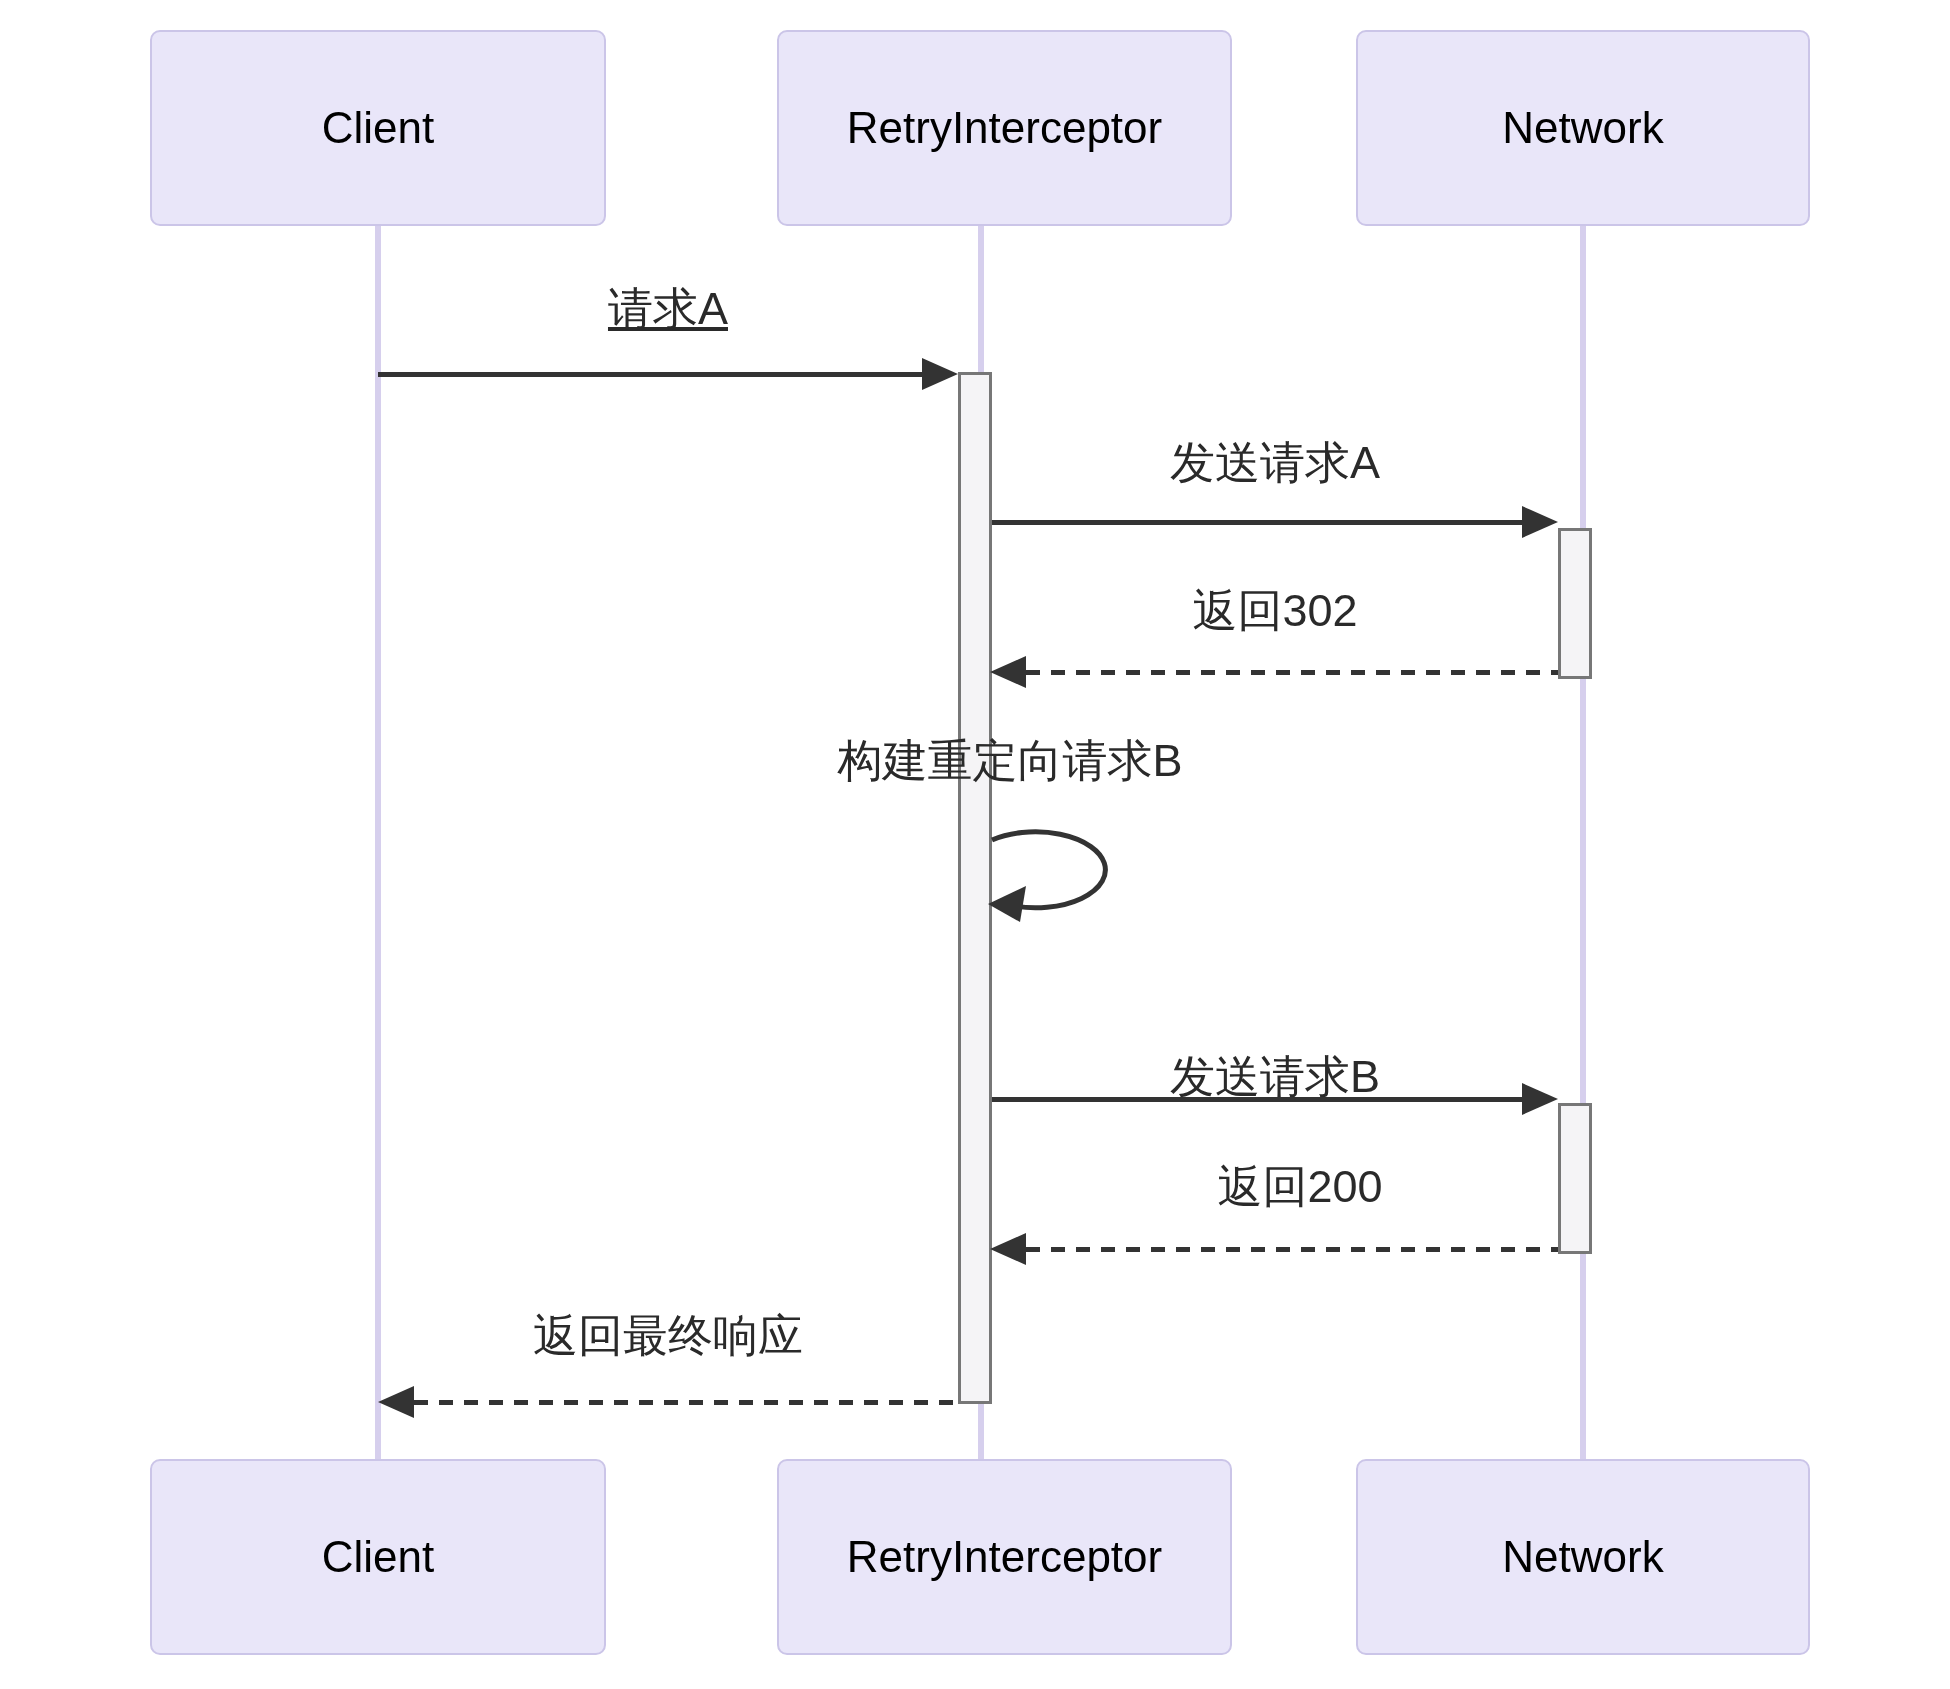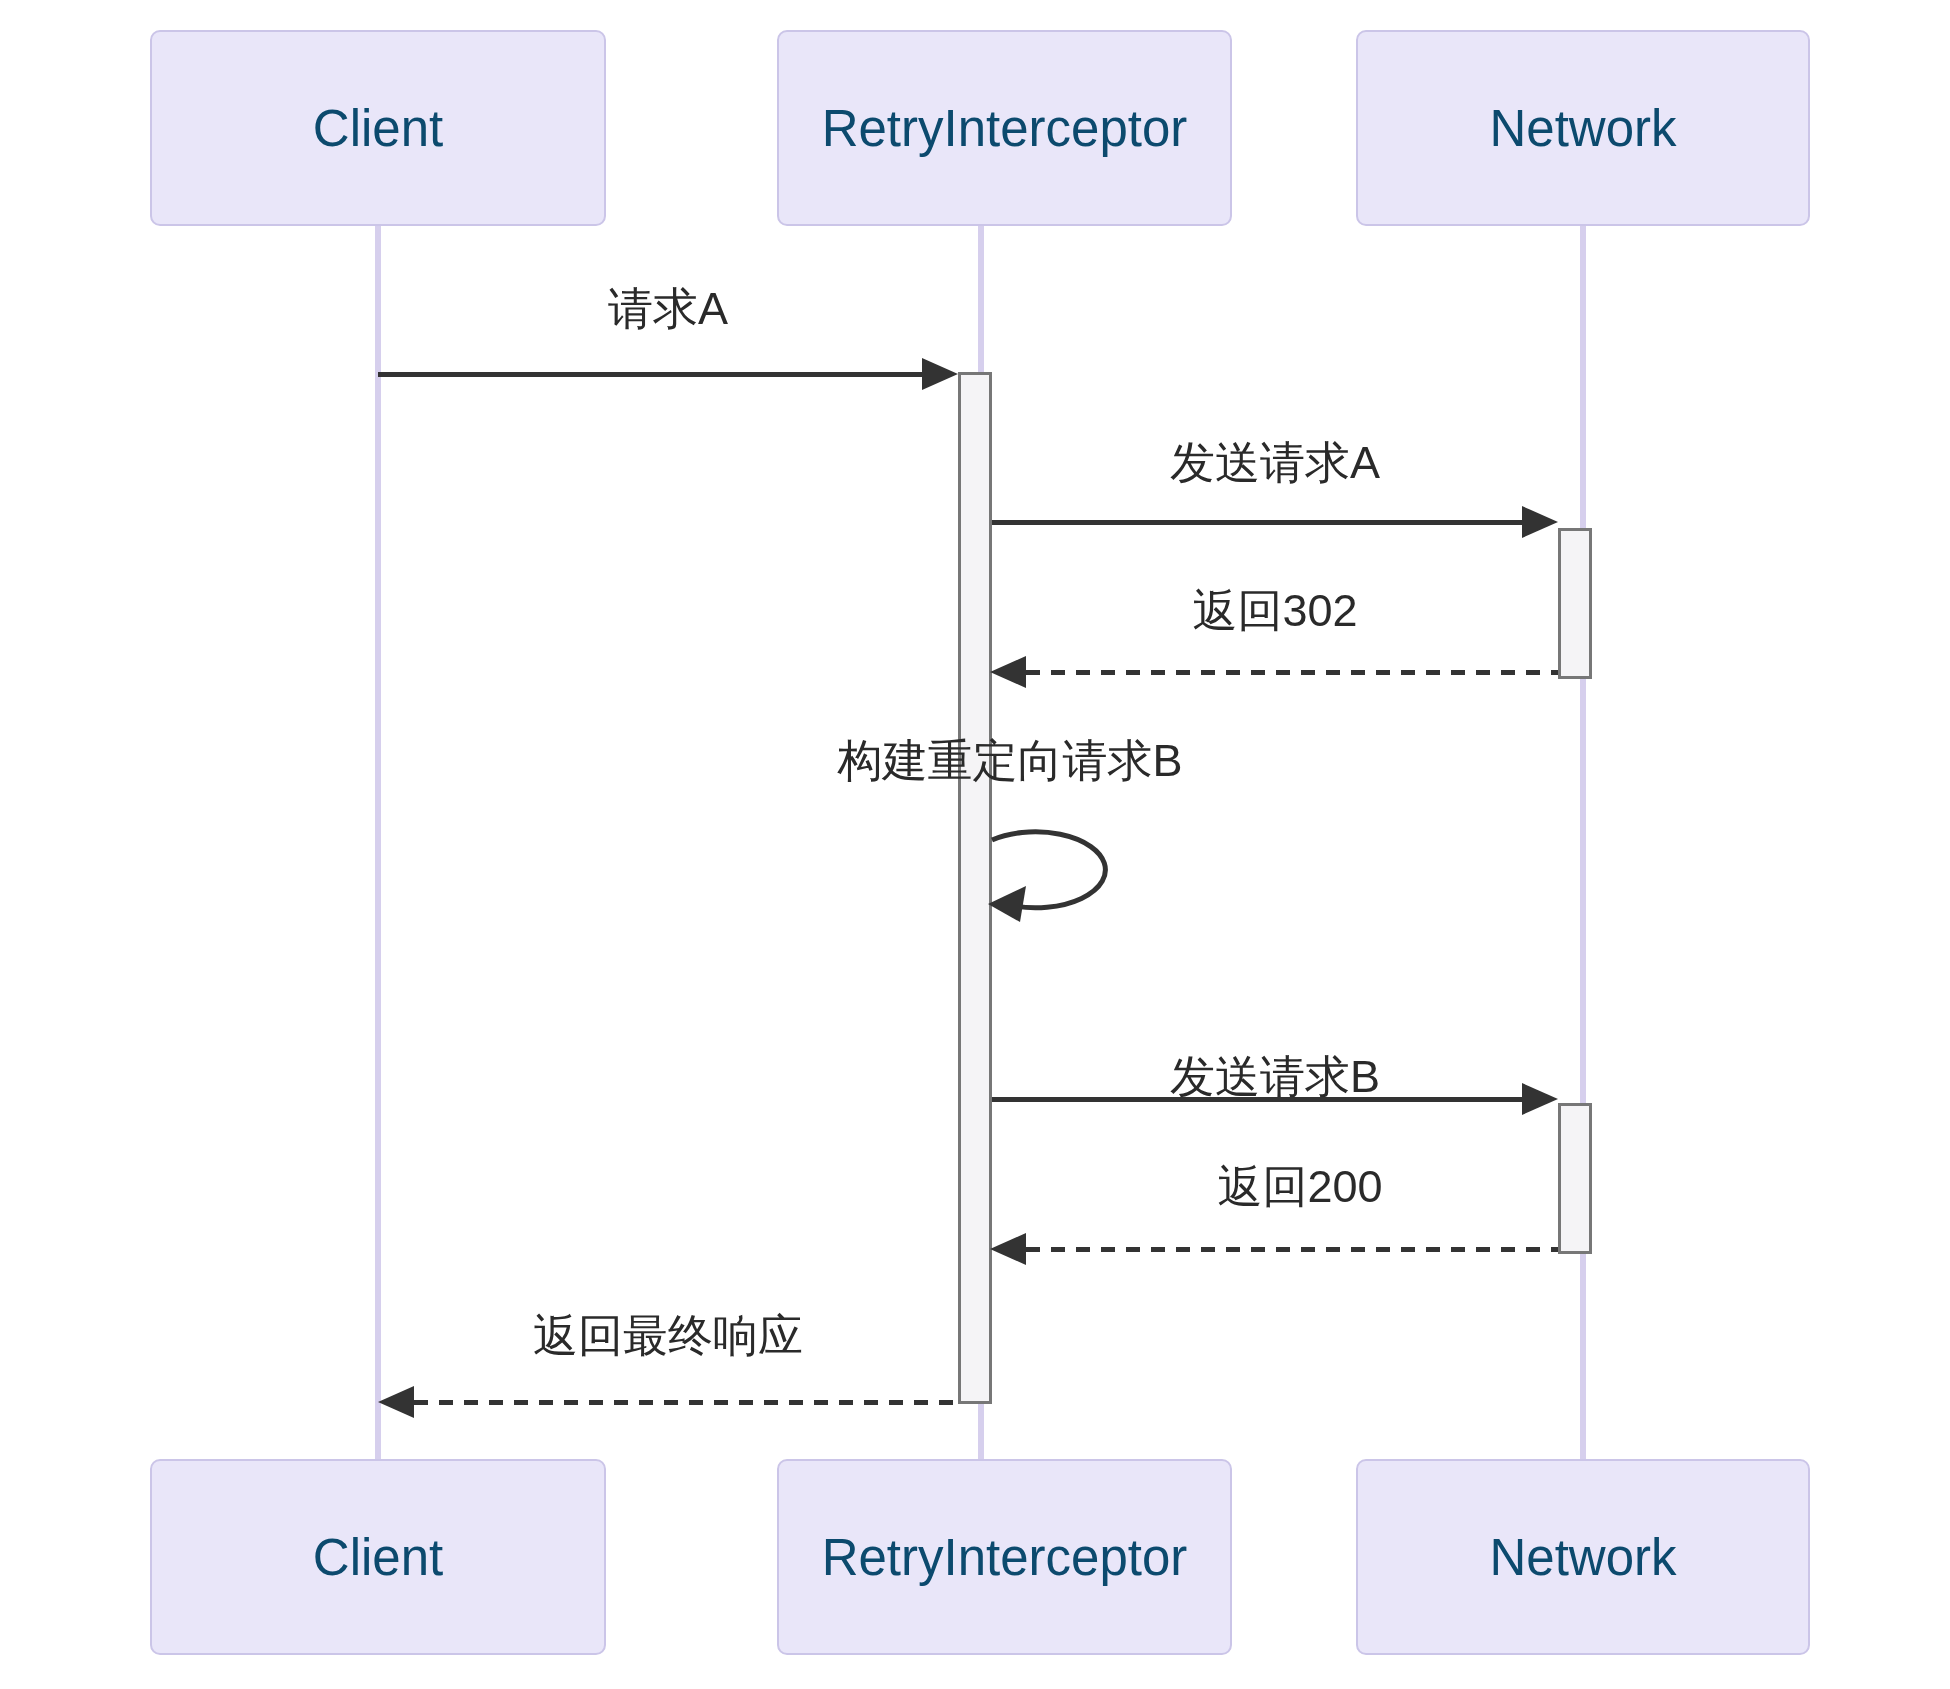--- a/index.html
+++ b/index.html
@@ -12,21 +12,21 @@
   }
   
   .pbox{
     position:absolute;
     height:196px;
     background:#E9E6F9;
     border:2px solid #CBC5E8;
     border-radius:10px;
     box-sizing:border-box;
     display:flex;align-items:center;justify-content:center;
-    font-size:51px;color:#0c4a6e;
+    font-size:44px;color:#000000;
   }
   .pbox.client{left:150px;width:456px;}
   .pbox.retry{left:777px;width:455px;}
   .pbox.network{left:1356px;width:454px;}
   .pbox.top{top:30px;}
   .pbox.bottom{top:1459px;}
   
   .lifeline{
     position:absolute;top:226px;height:1233px;width:6px;
     background:#D6CFED;
@@ -100,21 +100,21 @@
     <span>RetryInterceptor</span>
   </div>
   <div class="pbox top network">
     <span>Network</span>
   </div>
 
   <div class="act retry"></div>
   <div class="act net1"></div>
   <div class="act net2"></div>
 
-  <div class="msg-label span-cr" style="top:284px;">请求A</div>
+  <div class="msg-label span-cr" style="top:284px;text-decoration:underline;">请求A</div>
   <div class="line-solid" style="left:378px;top:372px;width:548px;"></div>
   <div class="arr right" style="left:922px;top:358px;"></div>
 
   <div class="msg-label span-rn" style="top:438px;">发送请求A</div>
   <div class="line-solid" style="left:992px;top:520px;width:534px;"></div>
   <div class="arr right" style="left:1522px;top:506px;"></div>
 
   <div class="msg-label span-rn" style="top:586px;">返回302</div>
   <div class="line-dashed" style="left:1026px;top:670px;width:532px;"></div>
   <div class="arr left" style="left:990px;top:656px;"></div>

